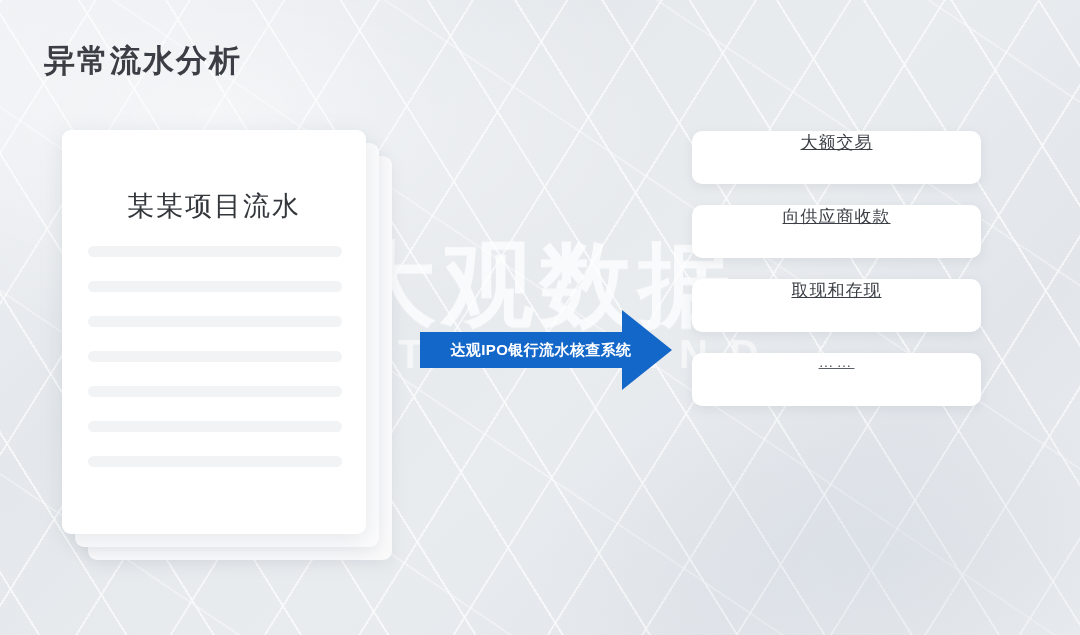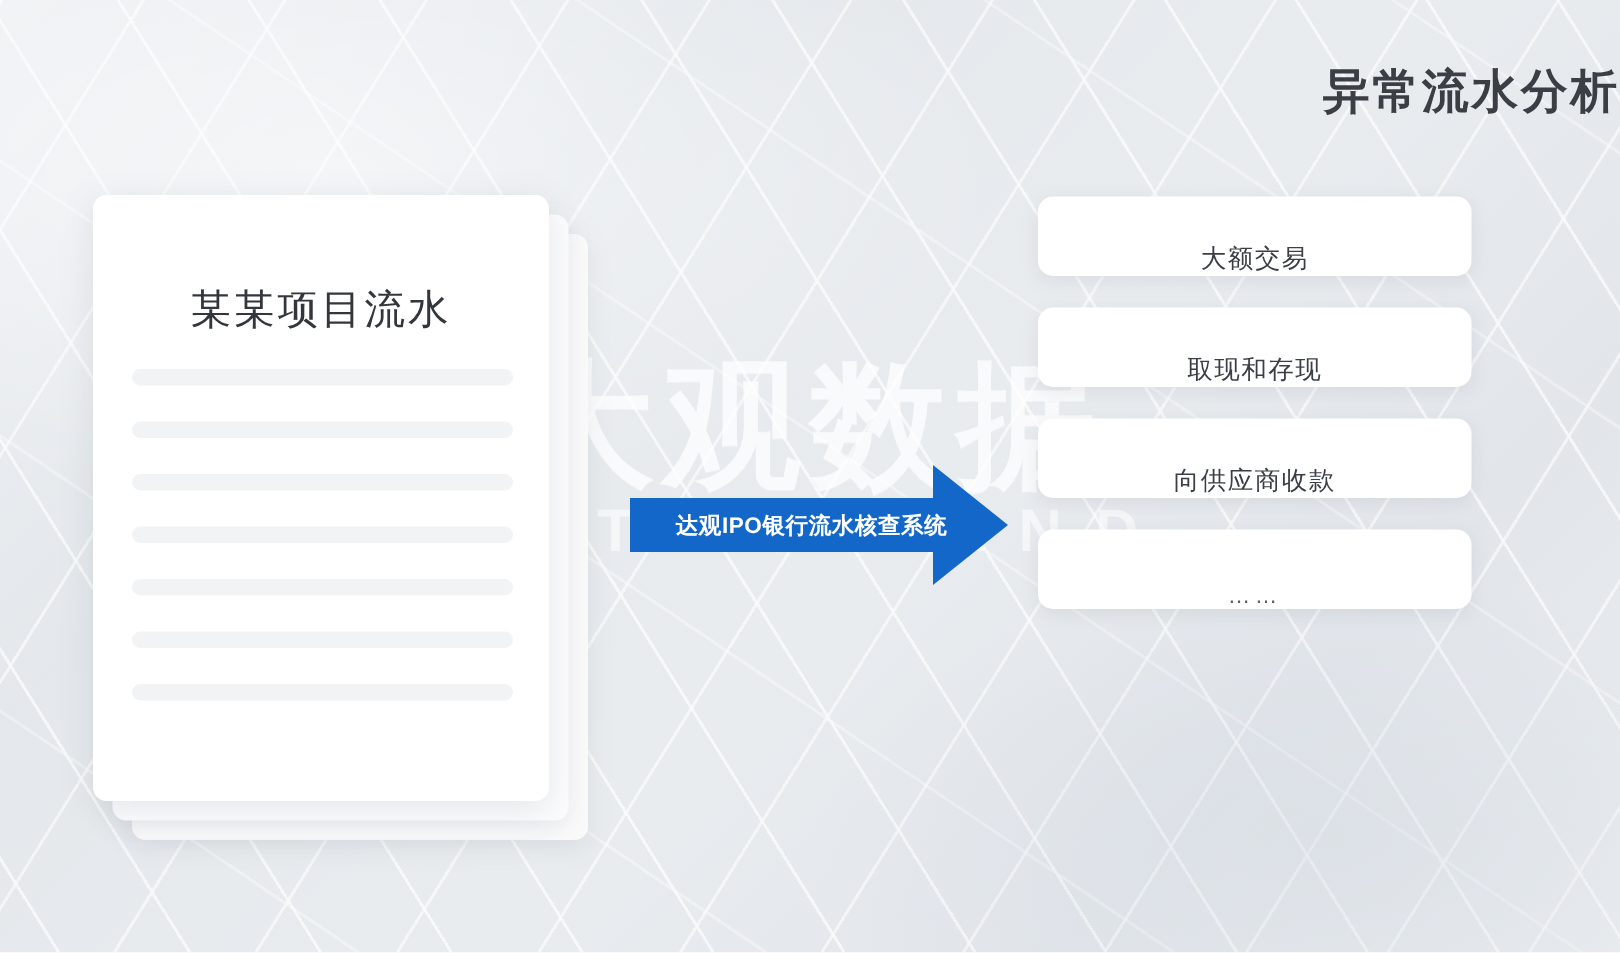--- a/index.html
+++ b/index.html
@@ -71,26 +71,27 @@
     font-weight:bold;
     color:rgba(255,255,255,.55);
     letter-spacing:22px;
     line-height:1.0;
   }
 
   
   .page-title{
     position:absolute;
     top:40px; left:0; right:0;
-    text-align:right;
+    text-align:left;
     font-size:31px;
     font-weight:bold;
     color:#3b3f45;
     letter-spacing:2px;
     z-index:6;
+    padding-left:44px;
   }
 
   
   .doc-stack{
     position:absolute;
     left:62px; top:130px;
     width:330px; height:542px;
     z-index:4;
   }
   .doc-sheet{
@@ -165,25 +166,26 @@
     width:289px;
     z-index:5;
   }
   .cat-box{
     height:53px;
     margin-bottom:21px;
     border-radius:10px;
     background:#ffffff;
     box-shadow:0 3px 11px rgba(125,135,150,.15);
     display:flex;
-    align-items:flex-end;
+    align-items:flex-start;
     justify-content:center;
     font-size:17px;
     color:#3b3f45;
     letter-spacing:1px;
+    text-decoration:underline;
   }
   .cat-box:last-child{ margin-bottom:0; }
   .cat-box.ellipsis{
     font-size:15px;
     letter-spacing:3px;
     color:#5a5f66;
   }
 </style>
 </head>
 <body>
@@ -222,23 +224,23 @@
       <polygon points="0,24 202,24 202,2 252,42 202,82 202,60 0,60" fill="#1267c9"></polygon>
     </svg>
     <div class="arrow-label">达观IPO银行流水核查系统</div>
   </div>
 
   <div class="cat-list">
     <div class="cat-box">
       <span>大额交易</span>
     </div>
     <div class="cat-box">
+      <span>向供应商收款</span>
+    </div>
+    <div class="cat-box">
       <span>取现和存现</span>
-    </div>
-    <div class="cat-box">
-      <span>向供应商收款</span>
     </div>
     <div class="cat-box ellipsis">
       <span>……</span>
     </div>
   </div>
 
 </div>
 
 </body></html>

